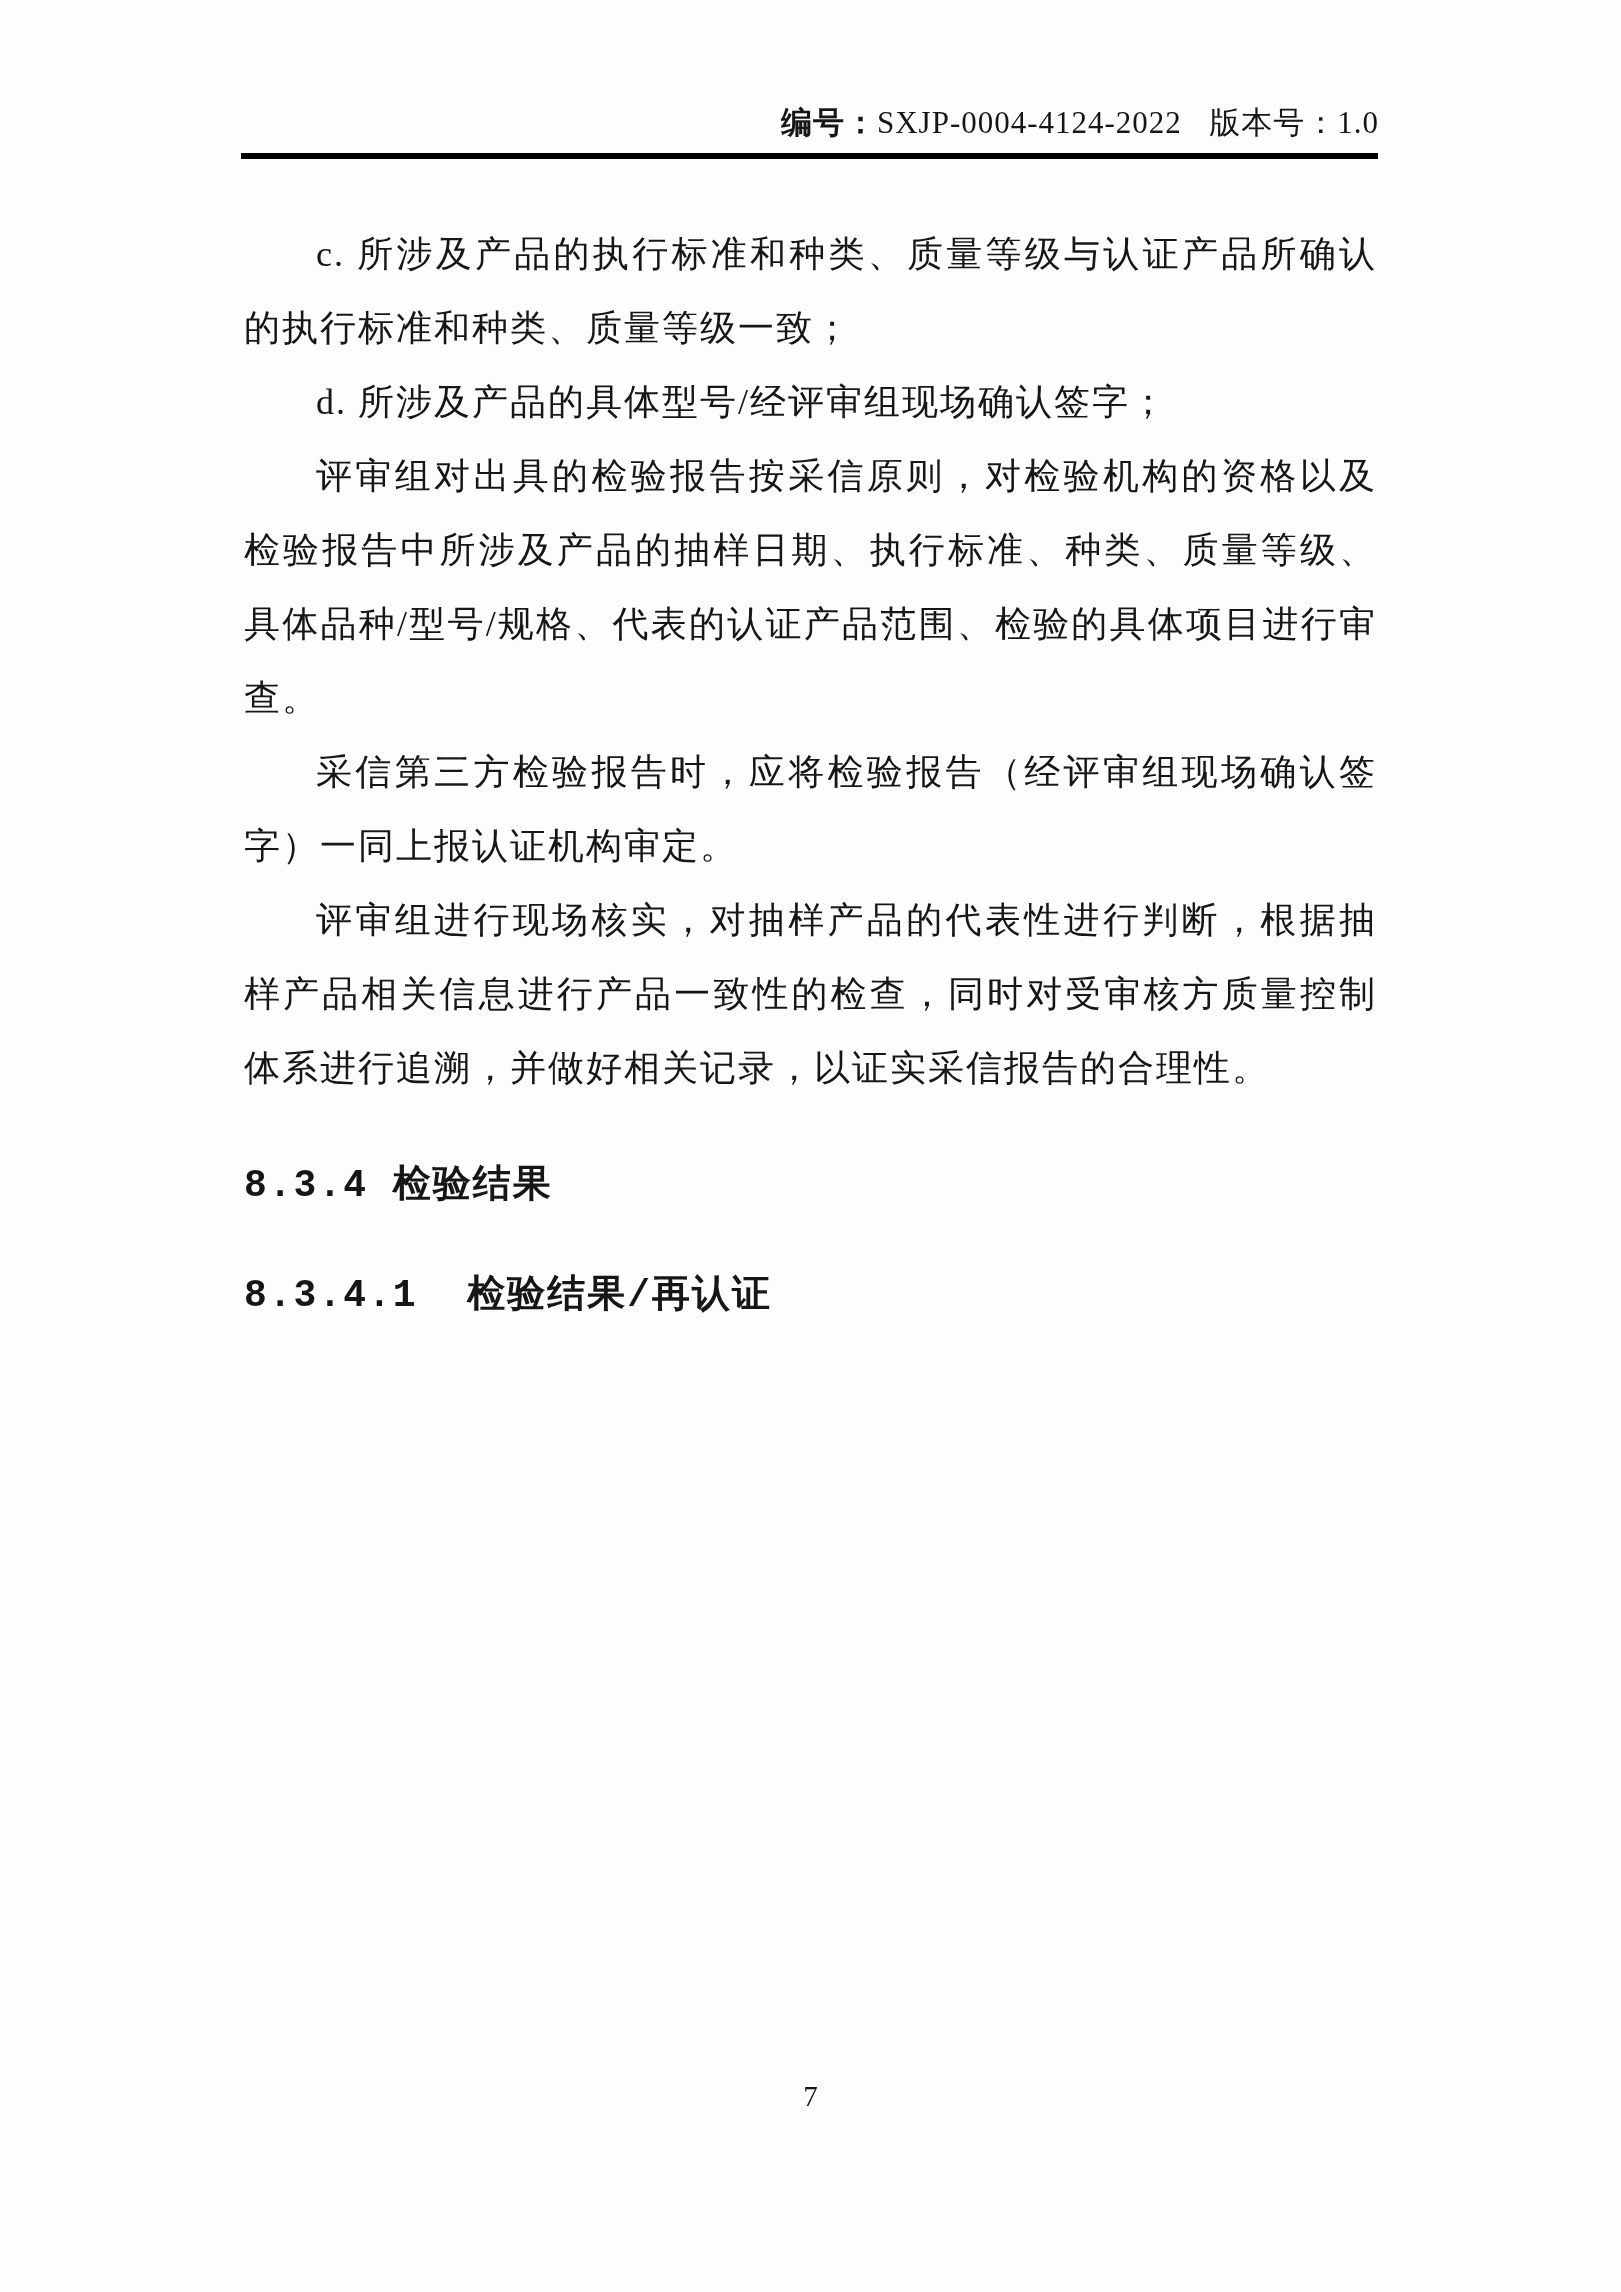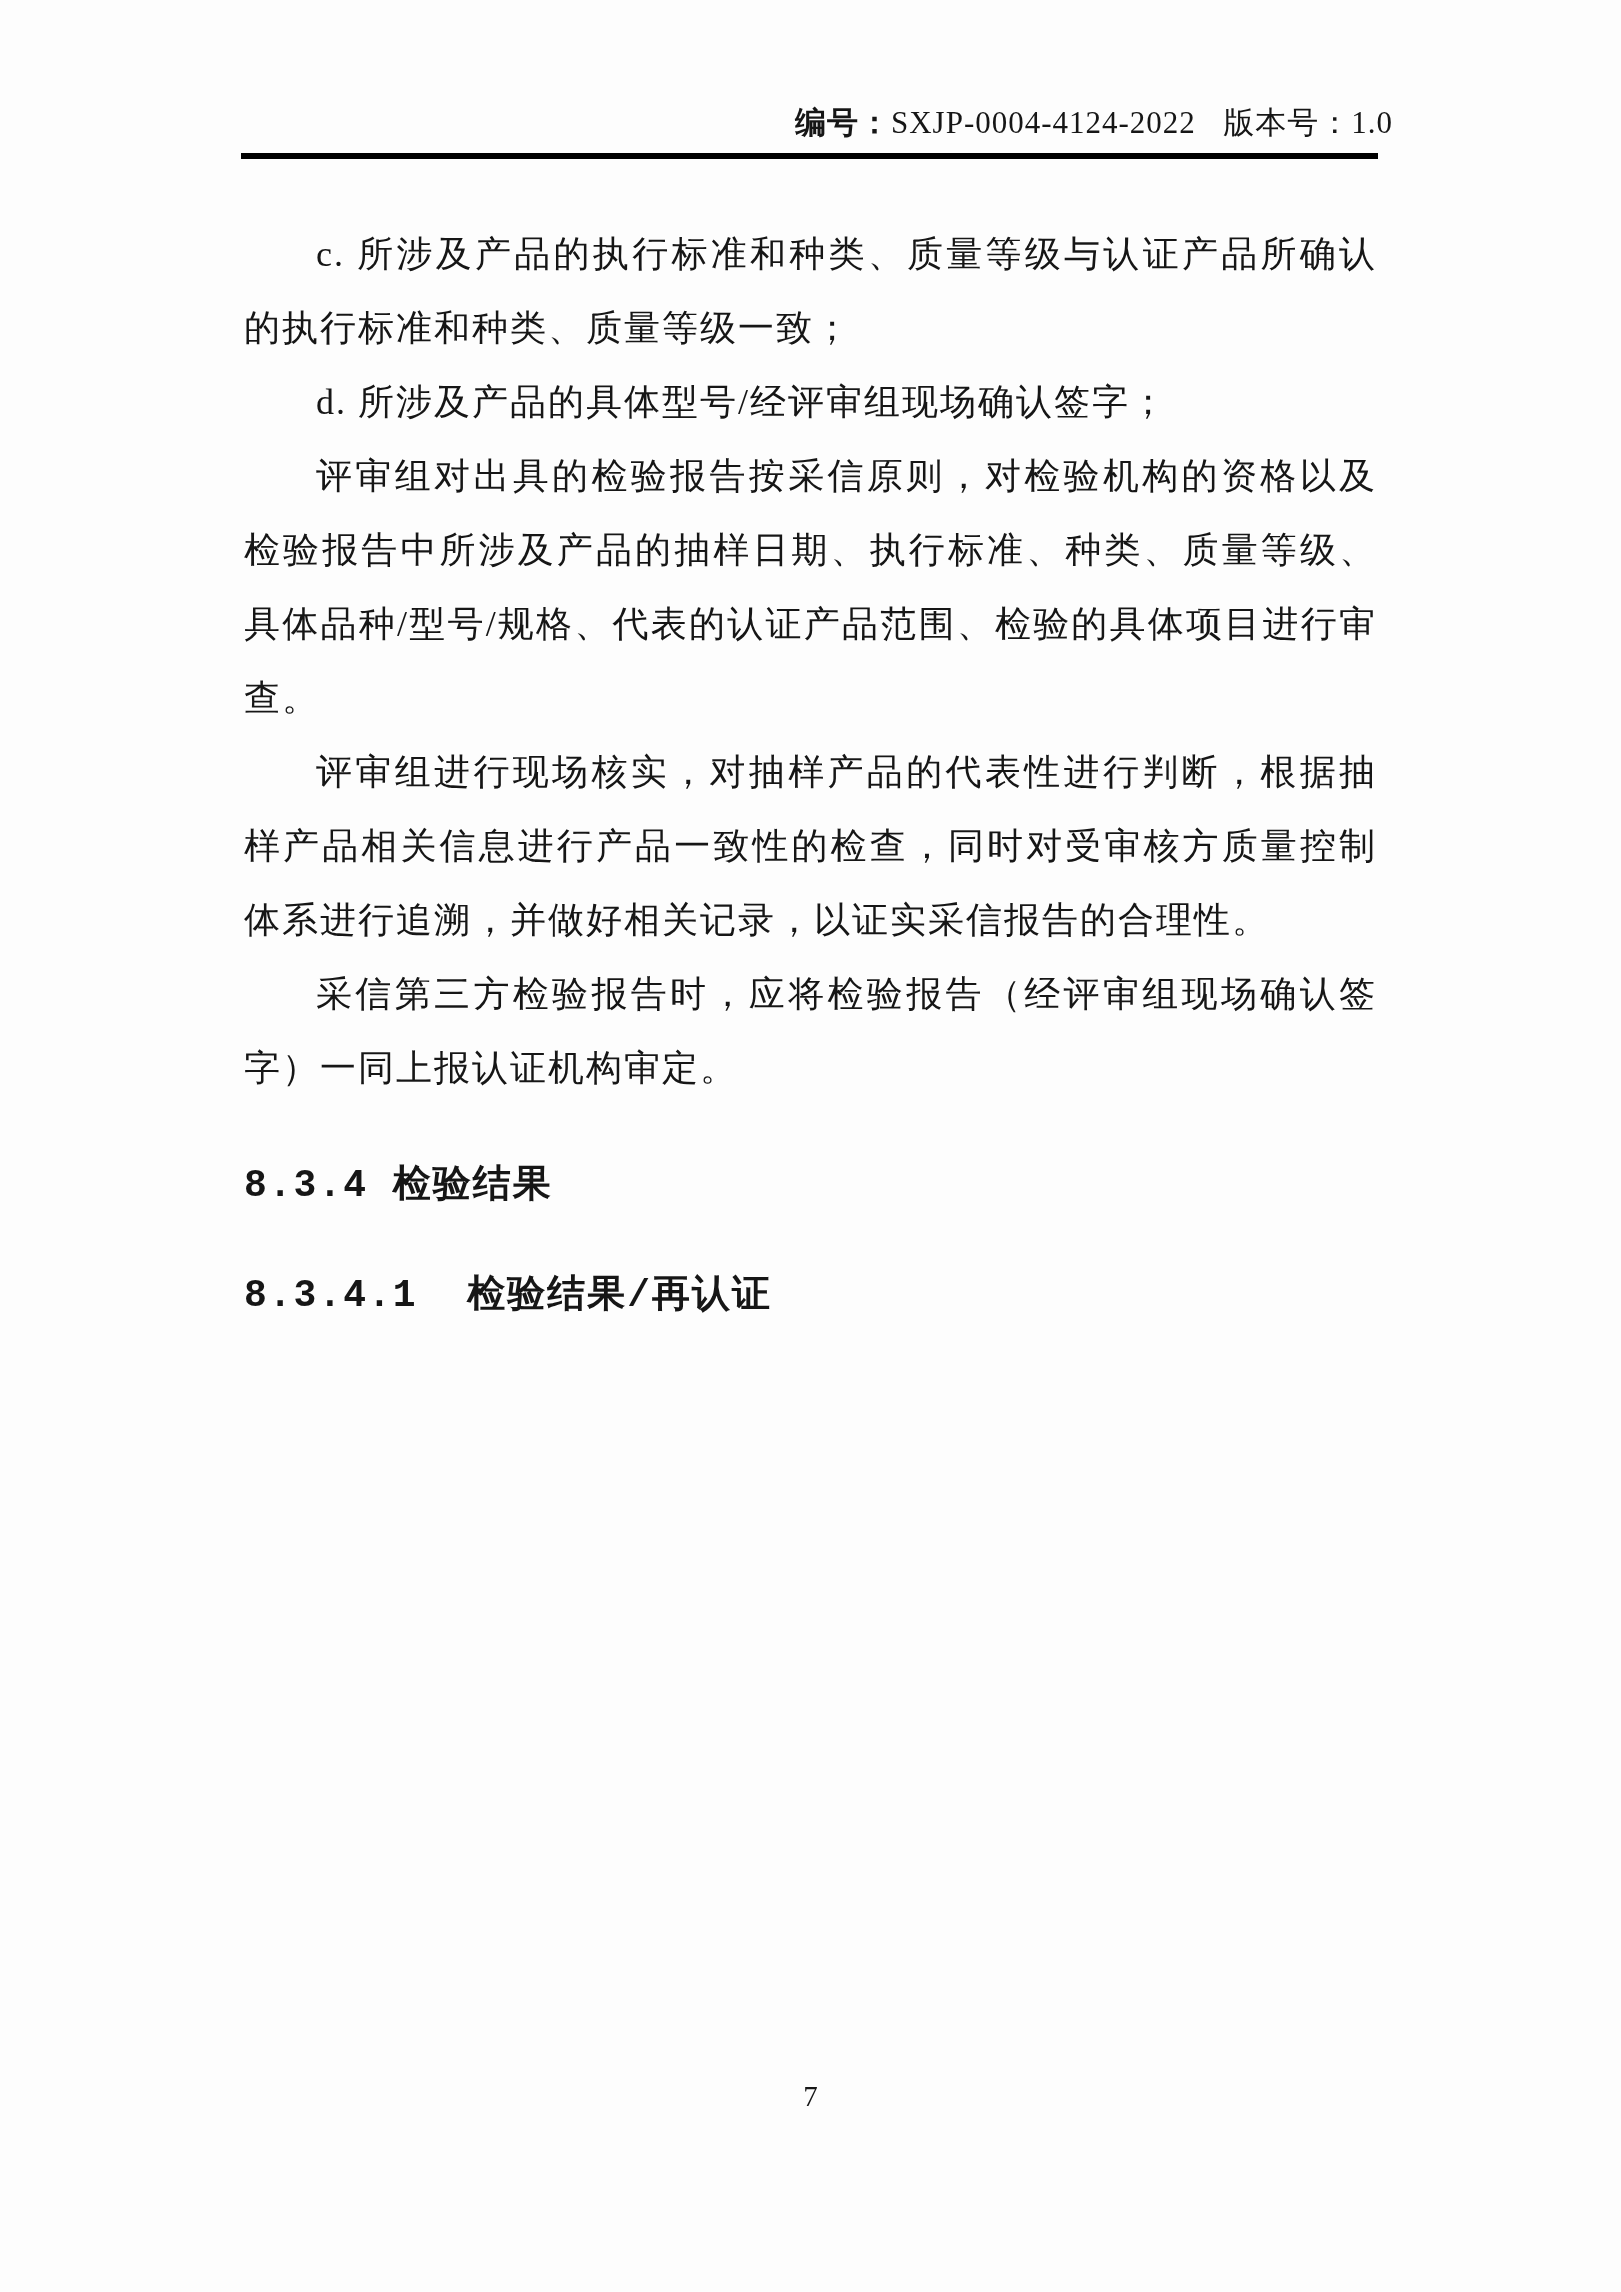--- a/index.html
+++ b/index.html
@@ -14,21 +14,21 @@
     margin: 0 auto;
     background: #fdfdfd;
     color: #161616;
     font-family: "Liberation Serif", "DejaVu Serif", serif;
     overflow: hidden;
   }
   
   .page-header {
     position: absolute;
     top: 102px;
-    left: 256px;
+    left: 242px;
     width: 1137px;
     text-align: right;
     font-size: 31px;
     letter-spacing: 1px;
     white-space: nowrap;
   }
   .page-header .num-label { font-weight: bold; }
   .page-header .gap { display: inline-block; width: 27.4px; }
   .header-rule {
     position: absolute;
@@ -82,22 +82,22 @@
   <div class="page-header">
     <span class="num-label">编号：</span><span>SXJP-0004-4124-2022</span><span class="gap"></span><span>版本号：</span><span>1.0</span>
   </div>
 
   <div class="header-rule"></div>
 
   <div class="doc-body">
     <p>c. 所涉及产品的执行标准和种类、质量等级与认证产品所确认的执行标准和种类、质量等级一致；</p>
     <p>d. 所涉及产品的具体型号/经评审组现场确认签字；</p>
     <p>评审组对出具的检验报告按采信原则，对检验机构的资格以及检验报告中所涉及产品的抽样日期、执行标准、种类、质量等级、具体品种/型号/规格、代表的认证产品范围、检验的具体项目进行审查。</p>
+    <p>采信第三方检验报告时，应将检验报告（经评审组现场确认签字）一同上报认证机构审定。</p>
     <p>评审组进行现场核实，对抽样产品的代表性进行判断，根据抽样产品相关信息进行产品一致性的检查，同时对受审核方质量控制体系进行追溯，并做好相关记录，以证实采信报告的合理性。</p>
-    <p>采信第三方检验报告时，应将检验报告（经评审组现场确认签字）一同上报认证机构审定。</p>
 
     <h2>8.3.4 检验结果</h2>
 
 
     <h3>8.3.4.1  检验结果/再认证</h3>
 
 
   </div>
 
   <div class="page-footer">

